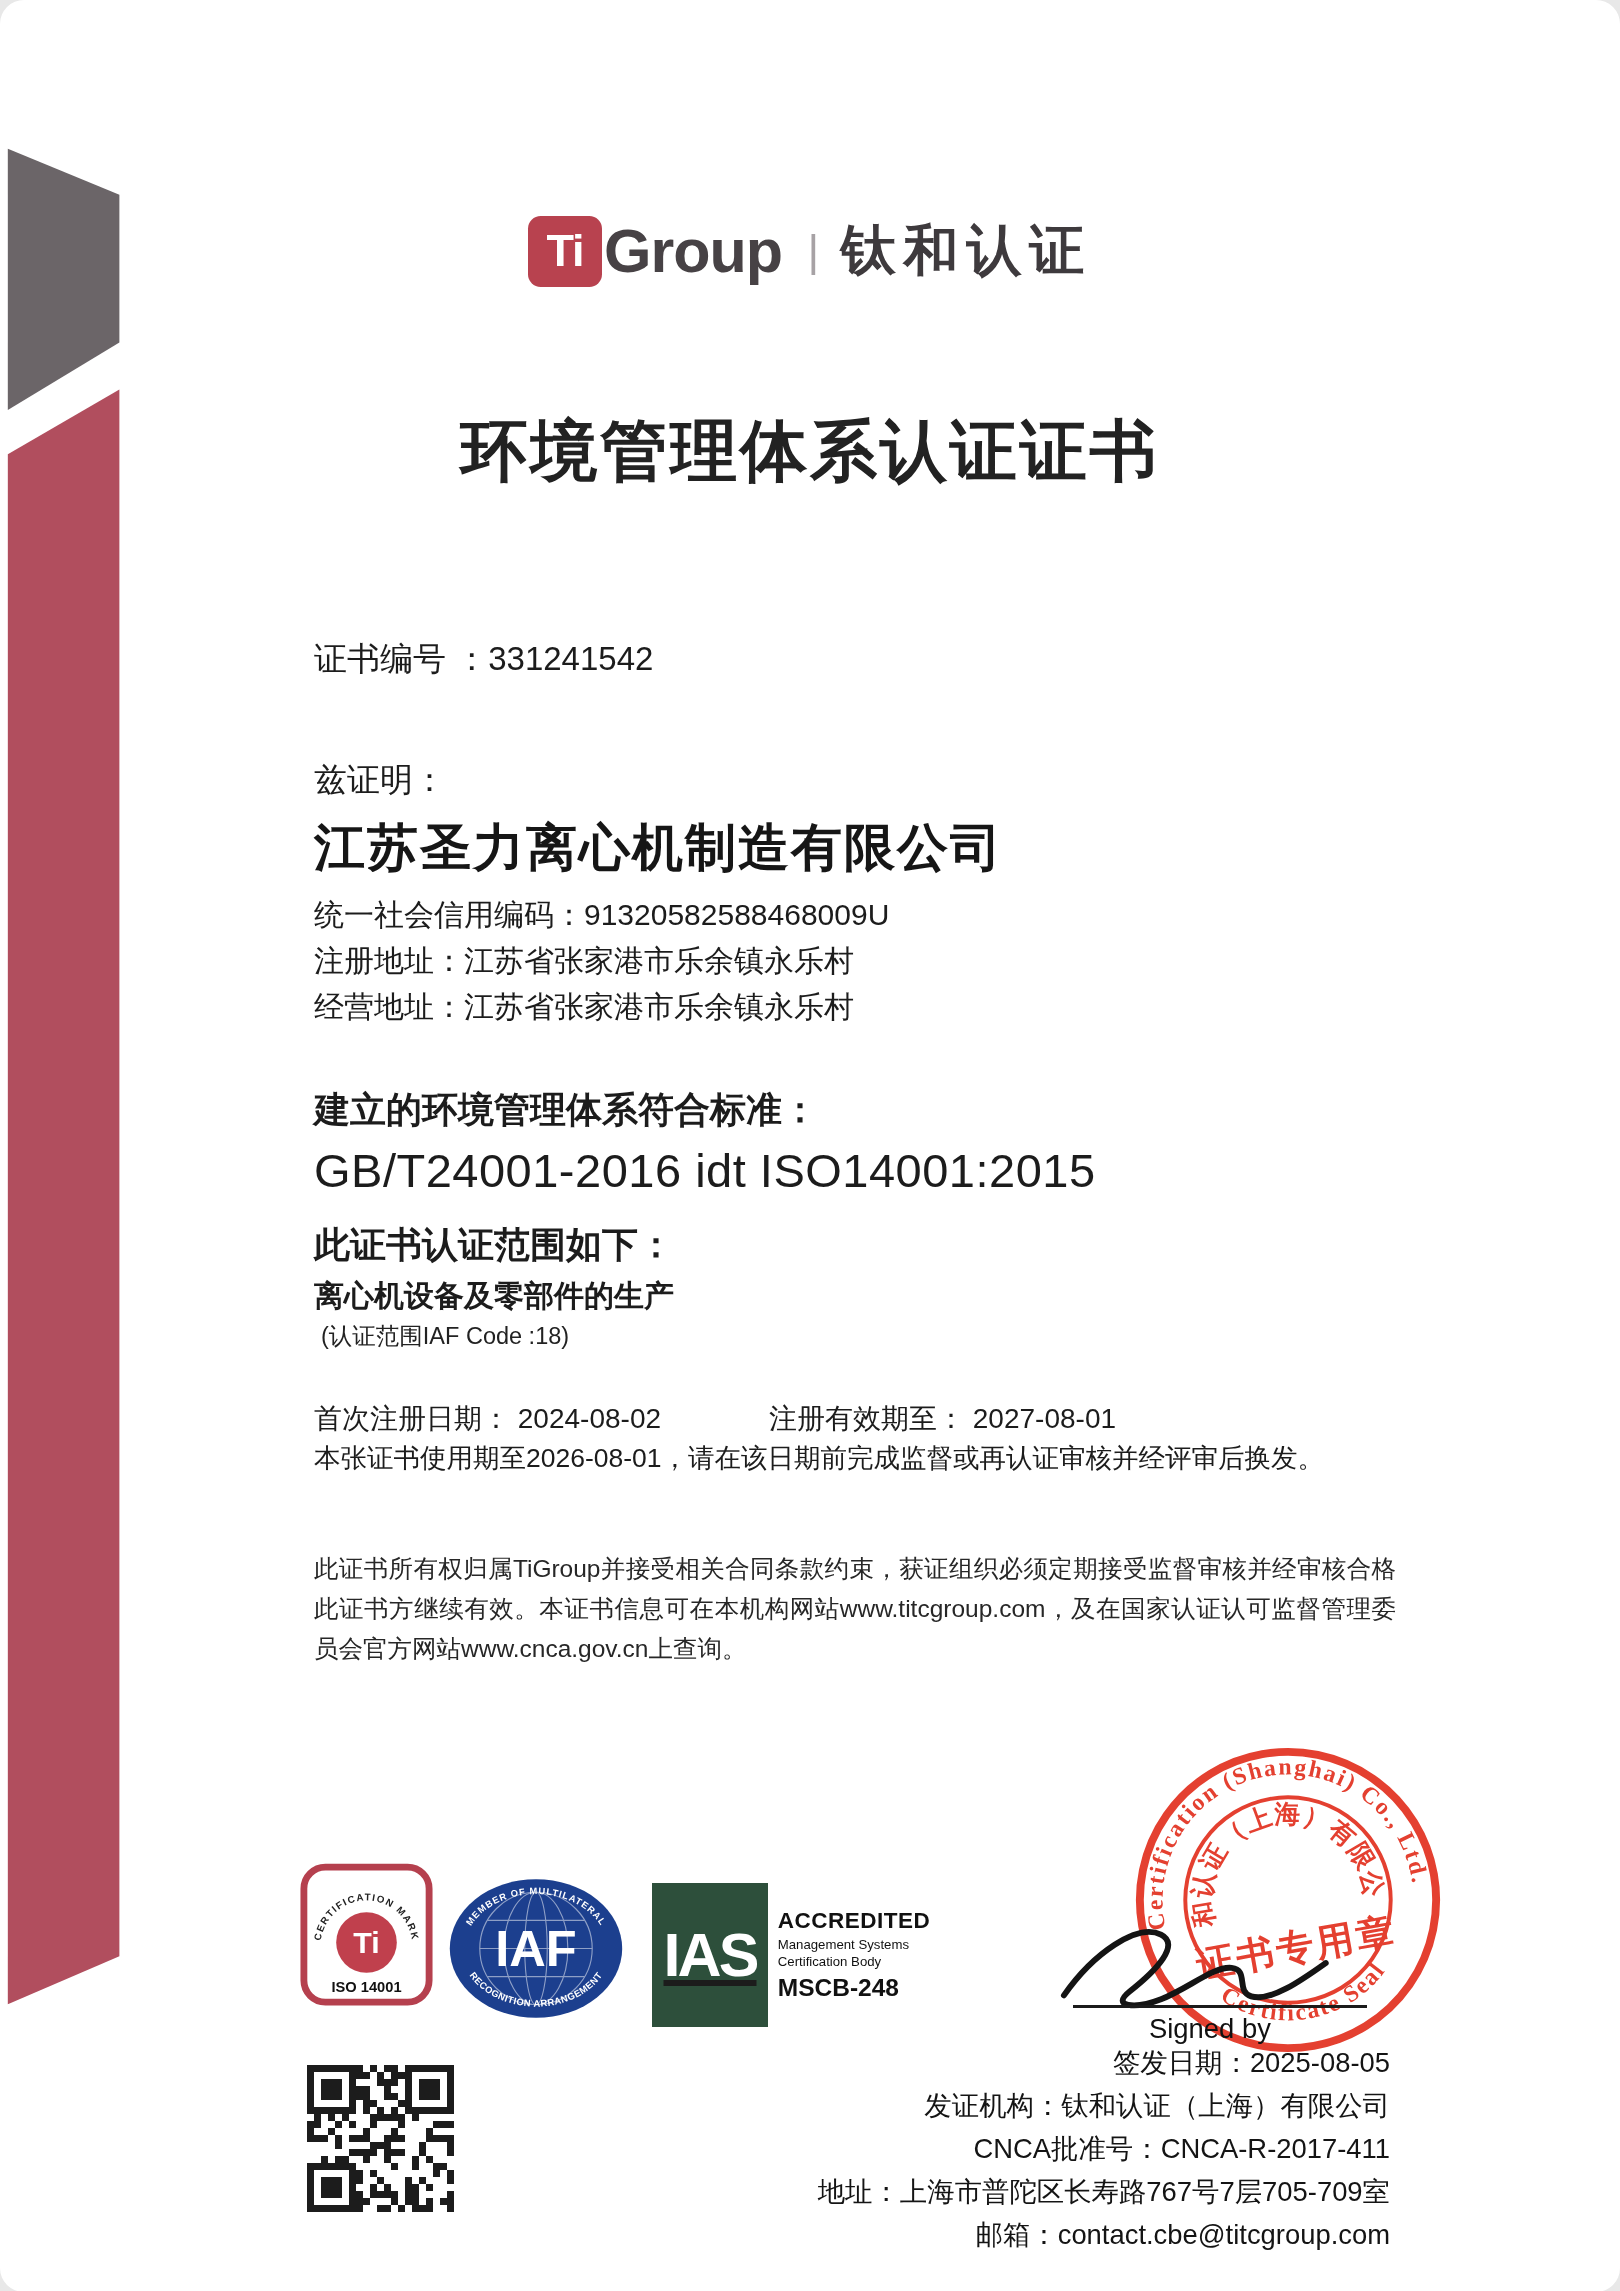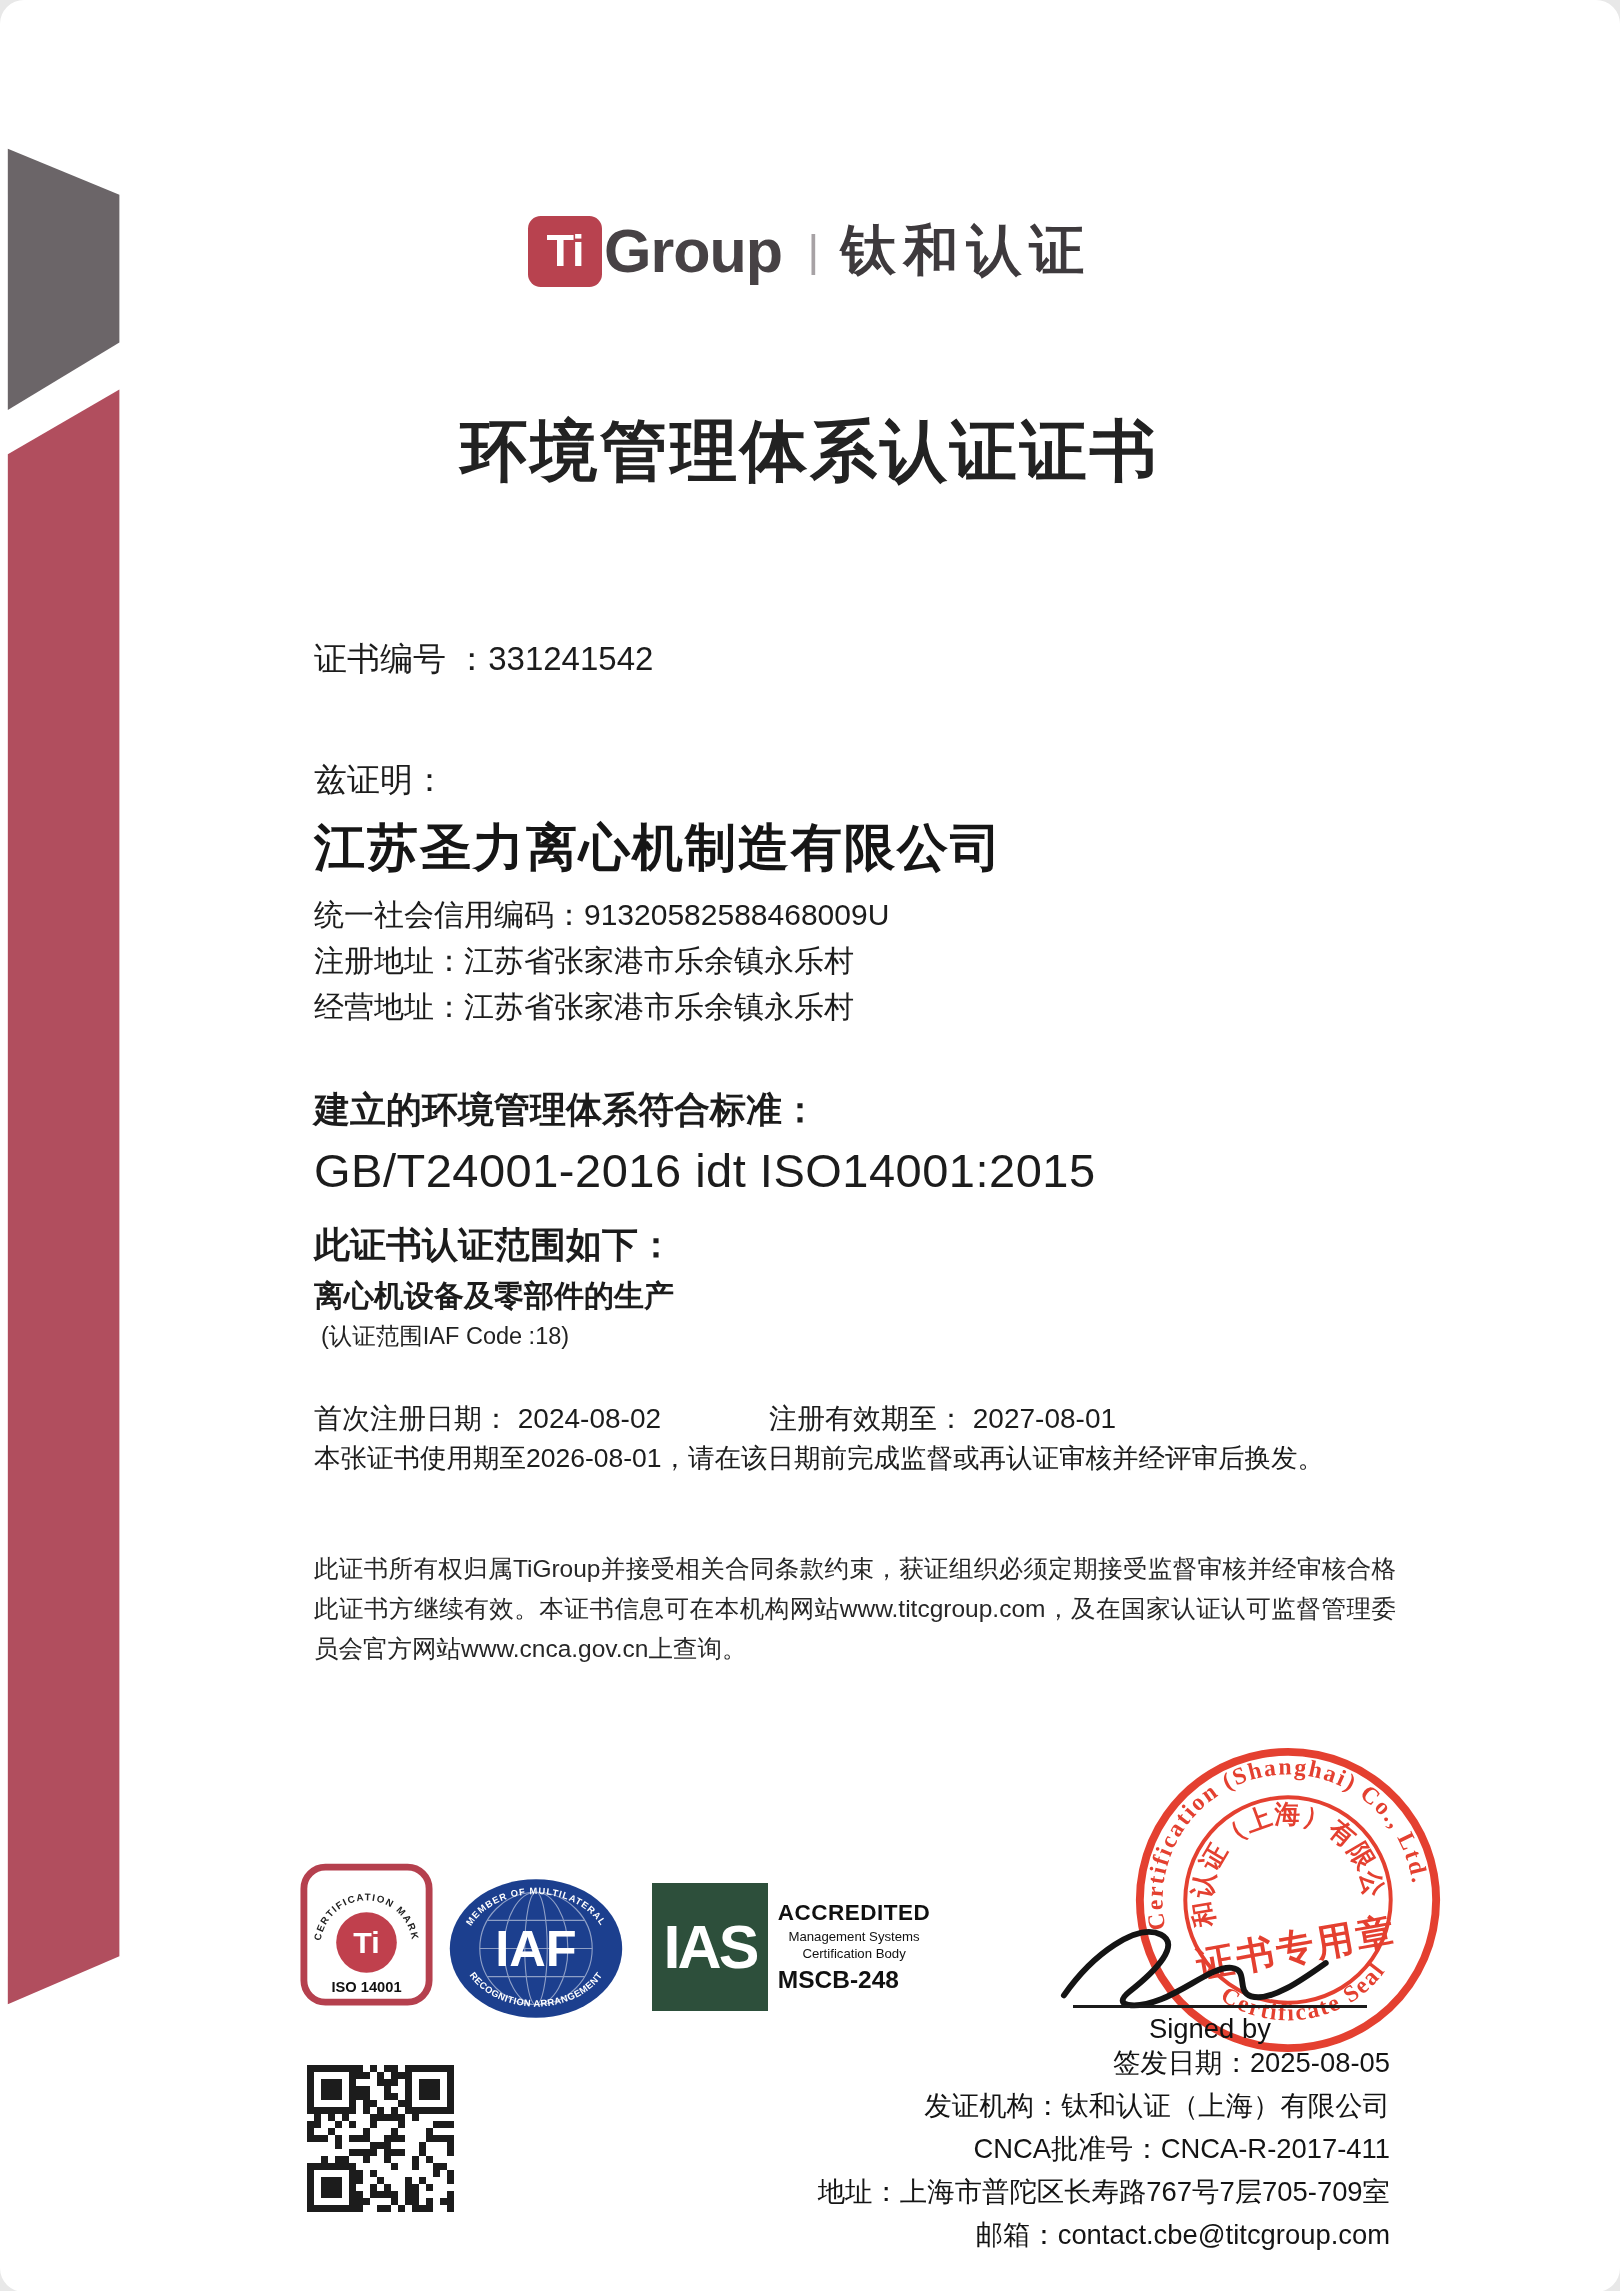--- a/index.html
+++ b/index.html
@@ -37,25 +37,25 @@
   .date1{top:1400px;font-size:28px;}
   .date2{top:1400px;left:769px;font-size:28px;}
   .note{top:1440px;font-size:26.5px;}
   .legal{top:1549px;width:1082px;font-size:24.5px;line-height:40px;color:#272727;
     white-space:normal;text-align:justify;}
   .val{margin-left:7.8px;}
   
   .ti-mark{left:299px;top:1862px;}
   .iaf-mark{left:447px;top:1876px;}
   .ias-mark{left:652px;top:1883px;display:flex;align-items:center;}
-  .ias-box{width:116px;height:128px;background:#2d4f3b;display:flex;align-items:center;justify-content:center;}
+  .ias-box{width:116px;height:144px;background:#2d4f3b;display:flex;align-items:center;justify-content:center;text-decoration:underline;}
   .ias-box span{color:#fff;font-size:61px;font-weight:bold;letter-spacing:-2.9px;}
   .ias-info{margin-left:9.8px;color:#111;}
   .ias-accredited{font-size:22.5px;font-weight:bold;letter-spacing:0.5px;}
-  .ias-small{font-size:13.2px;margin-top:2.9px;text-align:center;}
+  .ias-small{font-size:13.2px;margin-top:2.9px;}
   .ias-code{font-size:24.5px;font-weight:bold;margin-top:4.9px;}
   
   .seal{left:1130px;top:1742px;}
   .signature{left:1059px;top:1909px;}
   .sig-line{left:1073px;top:2005px;width:294px;height:2.9px;background:#1b1b1b;}
   .signed-by{left:1149px;top:2013px;font-size:27.4px;color:#111;}
   
   .issuer{right:230px;top:2045px;display:flex;flex-direction:column;align-items:flex-end;
     row-gap:7px;font-size:27.4px;color:#141414;}
   .issuer .iline{white-space:nowrap;}

